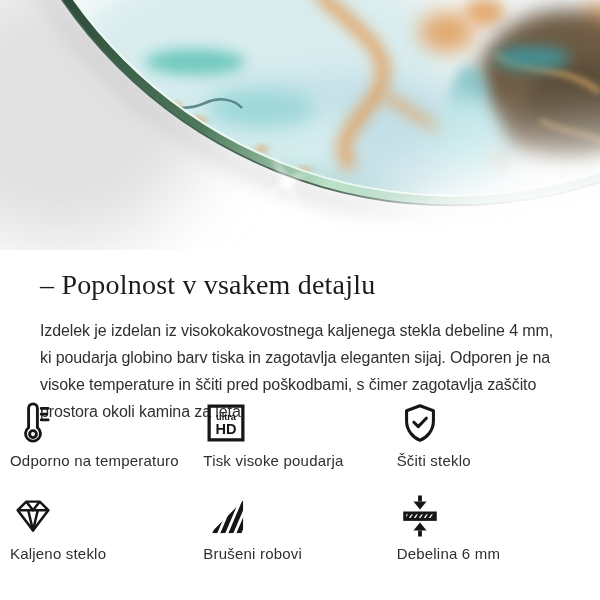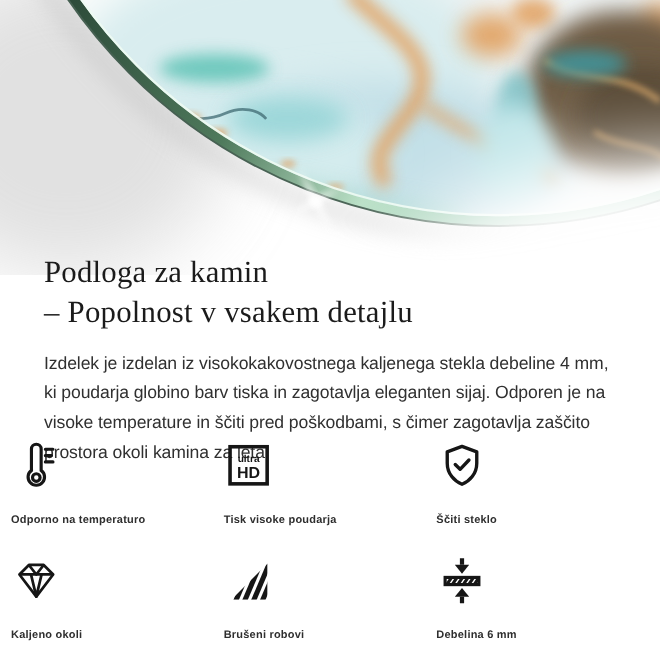--- a/index.html
+++ b/index.html
@@ -22,22 +22,22 @@
     color:var(--text,#303030);letter-spacing:-.1px;
   }
   .features{
     position:absolute;top:400px;left:10px;width:580px;
     display:grid;grid-template-columns:repeat(3,1fr);row-gap:26px;
   }
   .feature{display:flex;flex-direction:column;align-items:flex-start;}
   .feature .icon{width:46px;height:46px;color:var(--icon,#161616);}
   .feature .icon svg{width:100%;height:100%;display:block;}
   .feature .label{
-    margin-top:20px;font-size:10px;line-height:13px;
-    color:var(--label,#2e2e2e);text-align:center;letter-spacing:.2px;font-weight:bold;
+    margin-top:8px;font-size:15px;line-height:13px;
+    color:var(--label,#2e2e2e);text-align:center;letter-spacing:.2px;
   }
 </style>
 </head>
 <body>
 
 <div class="hero">
 <svg width="600" height="250" viewBox="0 0 600 250">
   <defs>
     <clipPath id="discClip">
           <circle cx="453" cy="-269" r="466"></circle>
@@ -116,21 +116,21 @@
       <circle r="5" fill="#ffffff" opacity="0.95" filter="url(#b3)"></circle>
       <path d="M0,-34 L3,0 L0,34 L-3,0 Z" fill="#ffffff" opacity="0.95" filter="url(#b3)"></path>
       <path d="M-26,0 L0,3 L26,0 L0,-3 Z" fill="#ffffff" opacity="0.9" filter="url(#b3)"></path>
     </g>
   </g>
 </svg>
 </div>
 
 <div class="content">
   <h1 class="title">
-    <span>Podloga za kamin</span><br>
+    <br>
     <span>– Popolnost v vsakem detajlu</span>
   </h1>
   <p class="desc">Izdelek je izdelan iz visokokakovostnega kaljenega stekla debeline 4 mm, ki poudarja globino barv tiska in zagotavlja eleganten sijaj. Odporen je na visoke temperature in ščiti pred poškodbami, s čimer zagotavlja zaščito prostora okoli kamina za leta.</p>
 </div>
 
 <div class="features">
 
   <div class="feature">
     <span class="icon">
       <svg viewBox="0 0 24 24" fill="none" stroke="currentColor" stroke-width="1.5" stroke-linecap="round">
@@ -166,21 +166,21 @@
 
   <div class="feature">
     <span class="icon">
       <svg viewBox="0 0 24 24" fill="none" stroke="currentColor" stroke-width="1.3" stroke-linejoin="round">
         <path d="M4,9 L8.5,4.5 H15.5 L20,9 L12,19.5 Z"></path>
         <path d="M4,9 H20"></path>
         <path d="M8.5,4.5 L12,9 L15.5,4.5"></path>
         <path d="M9.5,9 L12,19.5 L14.5,9"></path>
       </svg>
     </span>
-    <span class="label">Kaljeno okoli</span>
+    <span class="label">Kaljeno steklo</span>
   </div>
 
   <div class="feature">
     <span class="icon">
       <svg viewBox="0 0 24 24">
         <defs>
             <clipPath id="triClip">
               <path d="M3.8,21 L21,3.8 V21 Z"></path>
             </clipPath>
           </defs>

